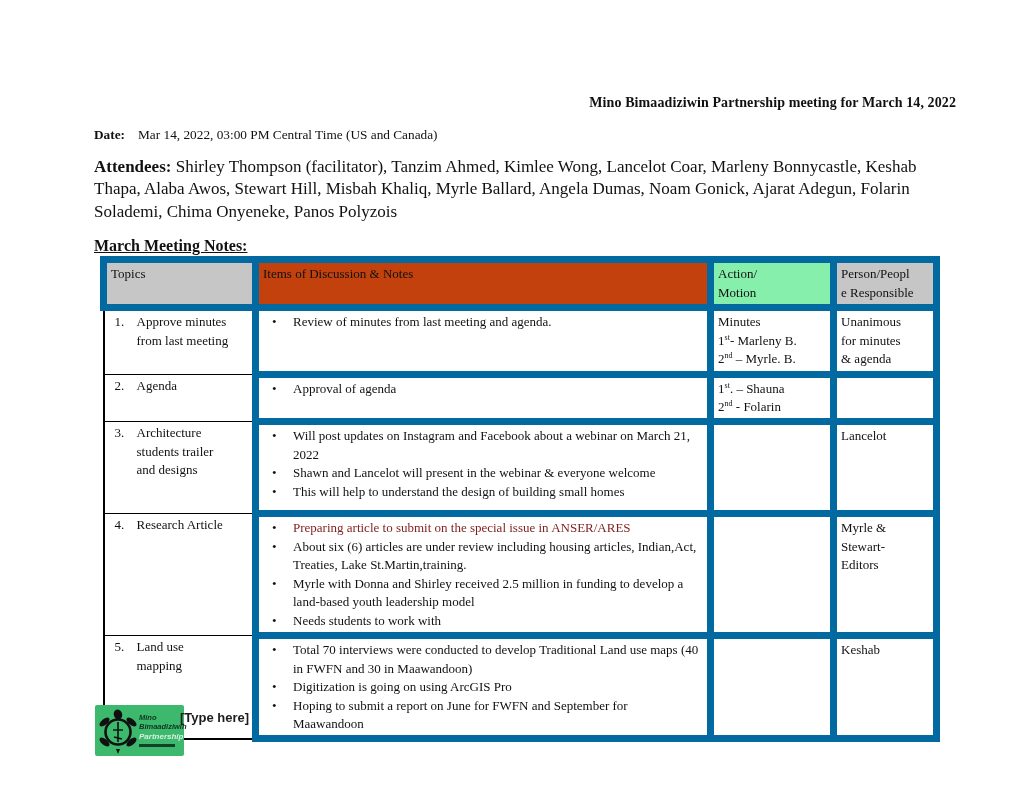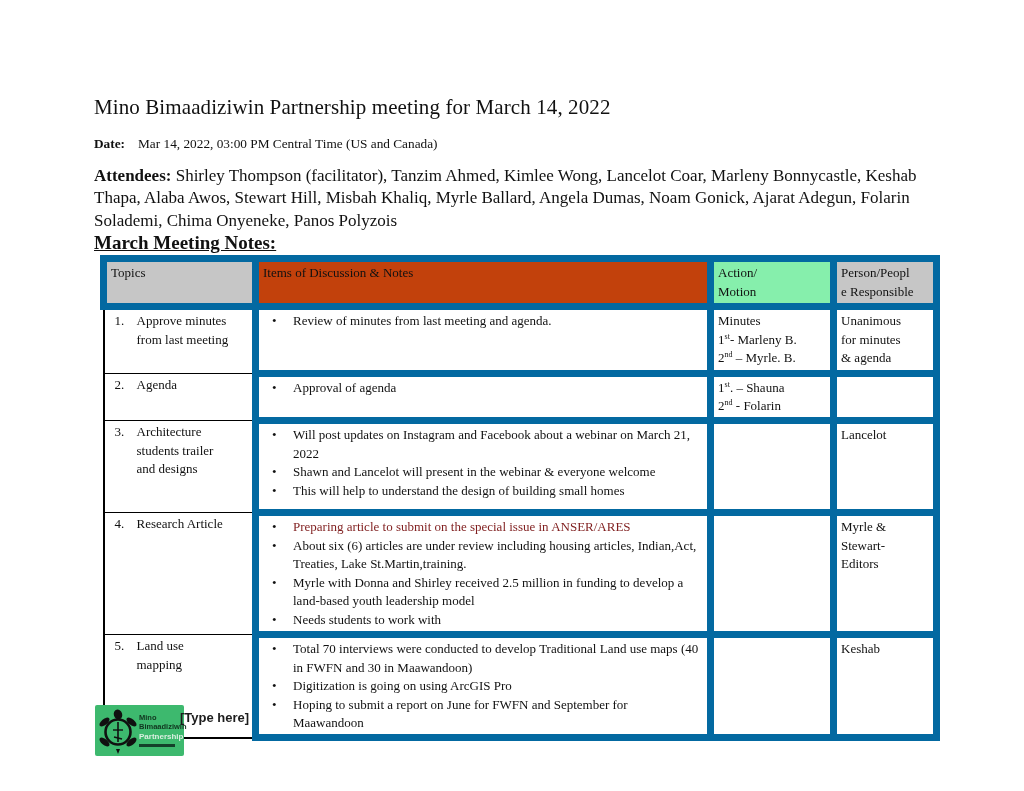--- a/index.html
+++ b/index.html
@@ -1,27 +1,27 @@
 <!DOCTYPE html>
 <html><head>
 <meta charset="utf-8">
 <style>
   * { box-sizing: border-box; margin: 0; padding: 0; }
   html, body { width: 1024px; height: 791px; }
   body { background: #ffffff; font-family: "Liberation Serif", serif; color: #111; }
   .page { position: relative; width: 1024px; height: 791px; background: #fff; overflow: hidden; }
   .content { position: absolute; left: 94px; top: 95px; width: 862px; }
 
-  .doc-title { font-size: 21px; font-weight: normal; letter-spacing: 0.1px; }
+  .doc-title { font-size: 14px; font-weight: bold; letter-spacing: 0.1px; text-align: right; }
   .date-line { margin-top: 16px; font-size: 13.3px; }
   .date-line .lbl { font-weight: bold; }
   .date-line .val { margin-left: 13px; }
   .attendees { margin-top: 13px; font-size: 17px; line-height: 1.32; width: 848px; }
   .attendees .lbl { font-weight: bold; }
-  .notes-heading { margin-top: 0; font-size: 19px; font-weight: bold; text-decoration: underline; }
+  .notes-heading { margin-top: 14px; font-size: 16px; font-weight: bold; text-decoration: underline; }
 
   table.minutes { border-collapse: collapse; table-layout: fixed; width: 833px; margin-left: 6px; margin-top: 1px; font-size: 13px; line-height: 1.42; border: 2px solid #000; }
   table.minutes th, table.minutes td { border: 7px solid #0369a1; vertical-align: top; padding: 2px 4px; text-align: left; font-weight: normal; }
   table.minutes thead th { background: #c6c6c6; height: 38px; white-space: pre-line; }
   th.h-topics { padding-left: 11px; }
   th.h-items { text-align: center; }
   th.h-action, th.h-person { padding-left: 7px; }
 
   td.c-topic { display: block; border: none; }
   tr > td.c-topic { display: table-cell; border: 1px solid #000; }
@@ -204,21 +204,21 @@
               </div>
             </td>
             <td class="c-action"></td>
             <td class="c-person">Keshab</td>
           </tr>
         </tbody>
     </table>
   </div>
 
   <div class="footer">
-    <div class="logo" style="background: rgb(61, 185, 110);">
+    <div class="logo" style="background: rgb(61, 185, 110); font-style: italic;">
       <svg class="logo-turtle" viewBox="0 0 40 46" xmlns="http://www.w3.org/2000/svg">
         <g fill="#101010">
           <ellipse cx="20" cy="6.5" rx="4.2" ry="5" transform="rotate(-18 20 6.5)"></ellipse>
           <ellipse cx="6.5" cy="14" rx="6" ry="3" transform="rotate(-40 6.5 14)"></ellipse>
           <ellipse cx="33.5" cy="14" rx="6" ry="3" transform="rotate(40 33.5 14)"></ellipse>
           <ellipse cx="6.5" cy="34" rx="6" ry="3" transform="rotate(40 6.5 34)"></ellipse>
           <ellipse cx="33.5" cy="34" rx="6" ry="3" transform="rotate(-40 33.5 34)"></ellipse>
           <path d="M18 41 L22 41 L20 46 Z"></path>
         </g>
         <circle cx="20" cy="24" r="12.5" fill="none" stroke="#101010" stroke-width="2.6"></circle>

